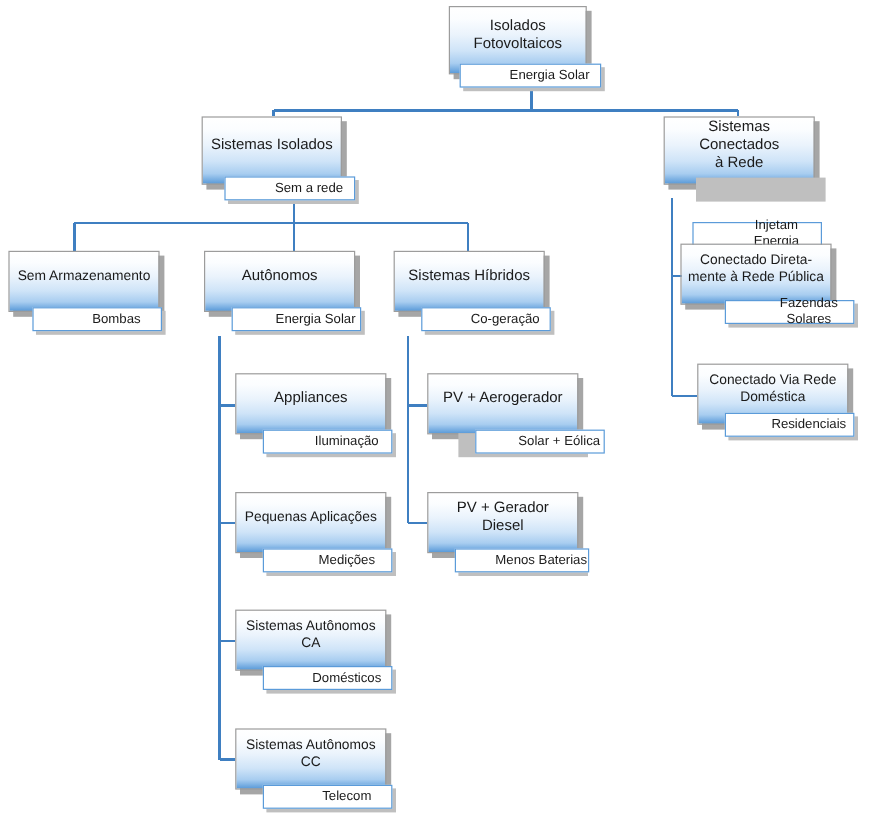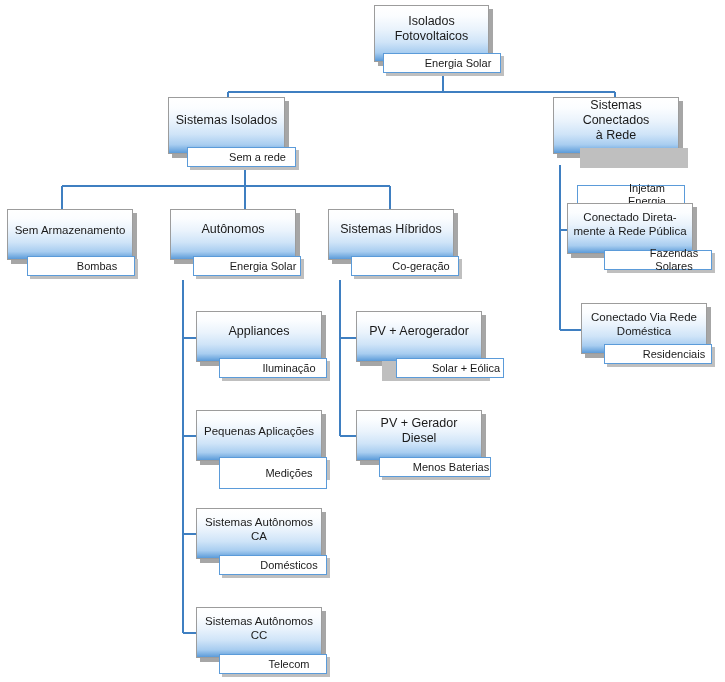--- a/index.html
+++ b/index.html
@@ -202,21 +202,21 @@
     <span class="sub-label">Iluminação</span>
   </div>
 
   <div class="node" style="left:196px; top:410px; width:126px; height:51px;">
     <div class="node-shadow"></div>
     <div class="node-box">
       <span class="node-title small">Pequenas Aplicações</span>
     </div>
   </div>
   <div class="sub-shadow" style="left:222px; top:460px; width:108px; height:20px;"></div>
-  <div class="sub" style="left:219px; top:457px; width:108px; height:32px;">
+  <div class="sub" style="left:219px; top:457px; width:108px; height:20px;">
     <span class="sub-label">Medições</span>
   </div>
 
   <div class="node" style="left:196px; top:508px; width:126px; height:51px;">
     <div class="node-shadow"></div>
     <div class="node-box">
       <span class="node-title small">Sistemas Autônomos
 CA</span>
     </div>
   </div>

